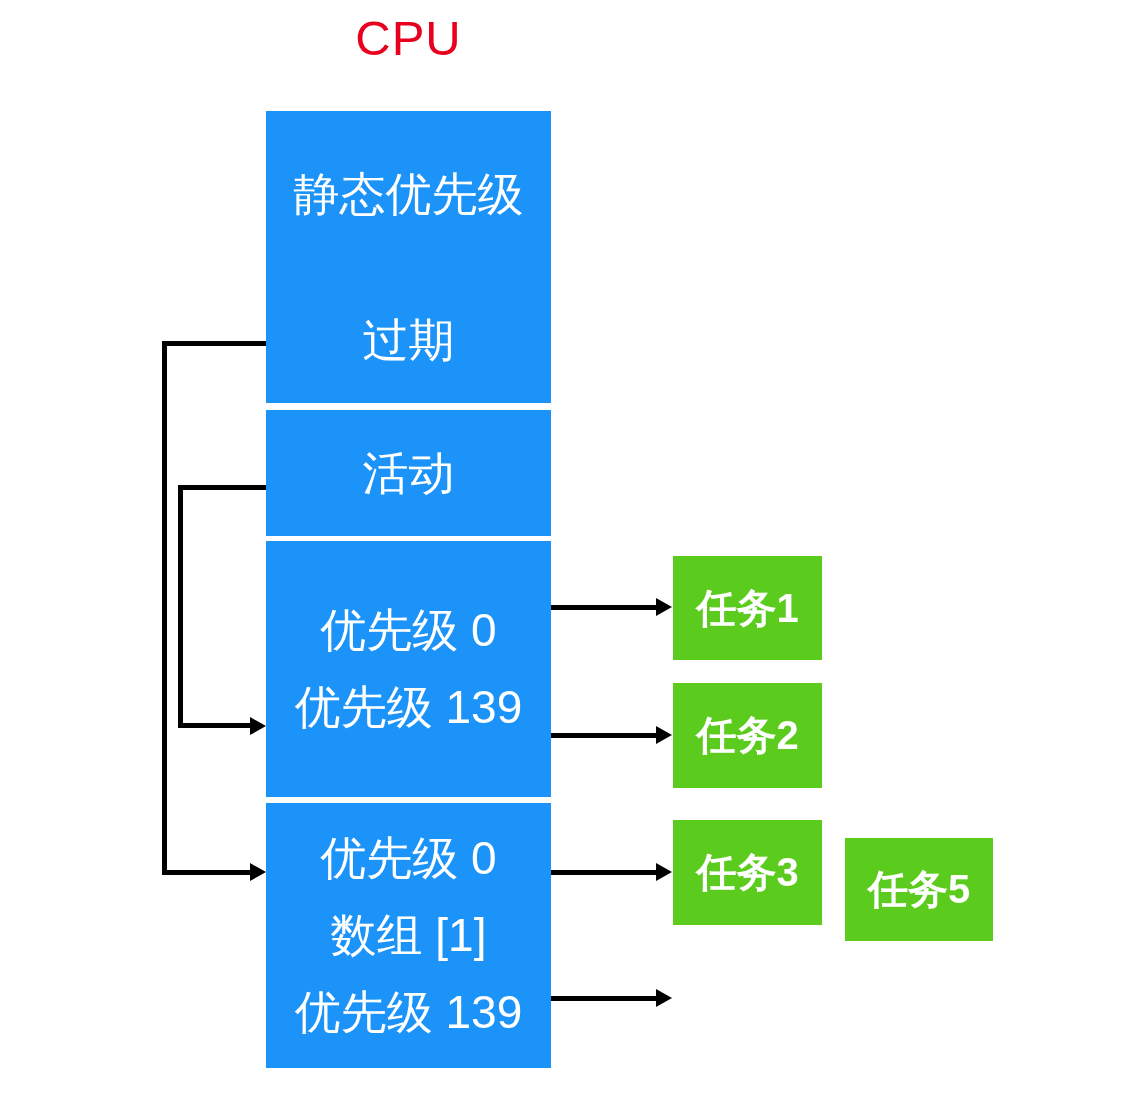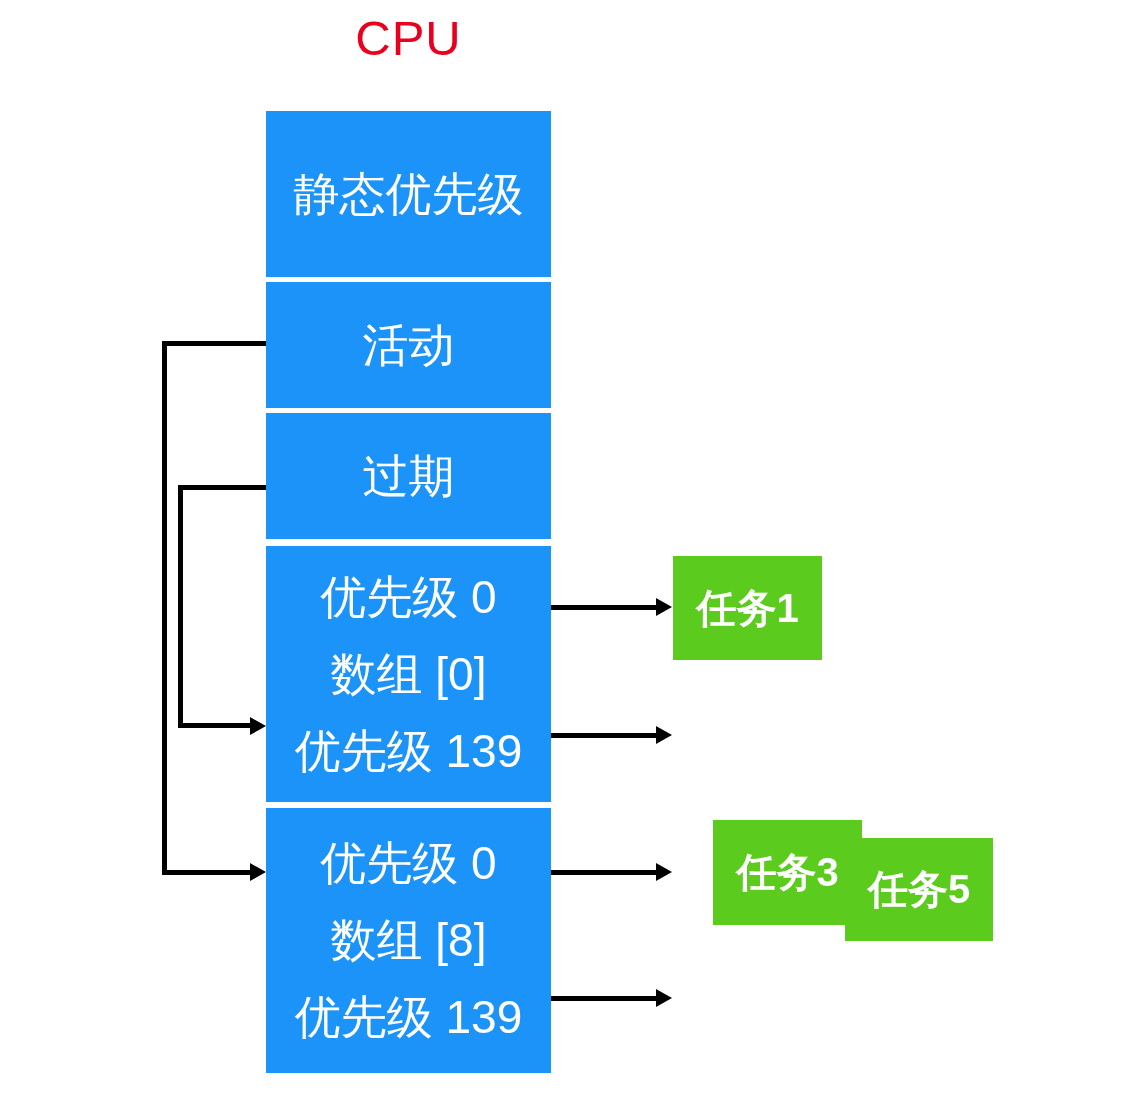--- a/index.html
+++ b/index.html
@@ -41,41 +41,41 @@
     background: #1c93f8;
     color: #ffffff;
     display: flex;
     flex-direction: column;
     align-items: center;
     justify-content: center;
     font-size: 46px;
     text-align: center;
   }
   .queue-section .section-line { line-height: 77px; white-space: nowrap; }
-  .sec-1 { height: 166px; margin-bottom: 5px; }
+  .sec-1 { height: 166px; }
   .sec-2 { height: 126px; margin-bottom: 5px; }
   .sec-3 { height: 126px; margin-bottom: 7px; }
   .sec-4 { height: 256px; margin-bottom: 6px; }
   .sec-5 { height: 265px; }
 
   .task-box {
     position: absolute;
     background: #5bcc1e;
     color: #ffffff;
     font-size: 40px;
     font-weight: bold;
     display: flex;
     align-items: center;
     justify-content: center;
     white-space: nowrap;
     text-align: right;
   }
   .task-1 { left: 673px; top: 556px; width: 149px; height: 104px; }
   .task-2 { left: 673px; top: 683px; width: 149px; height: 105px; }
-  .task-3 { left: 713px; top: 820px; width: 149px; height: 105px; }
+  .task-3 { left: 673px; top: 820px; width: 149px; height: 105px; }
   .task-5 { left: 845px; top: 838px; width: 148px; height: 103px; }
   .task-4 { left: 673px; top: 947px; width: 149px; height: 103px; }
 
   .seg {
     position: absolute;
     background: #000000;
   }
   .arrow-head {
     position: absolute;
     width: 0;
@@ -89,40 +89,42 @@
 <body>
 
 <div class="canvas">
 
   <div class="cpu-title">CPU</div>
 
   <div class="scheduler-column">
     <div class="queue-section sec-1">
       <div class="section-line">静态优先级</div>
     </div>
+    <div class="queue-section sec-3">
+      <div class="section-line">过期</div>
+    </div>
     <div class="queue-section sec-2">
       <div class="section-line">活动</div>
     </div>
-    <div class="queue-section sec-3">
-      <div class="section-line">过期</div>
-    </div>
     <div class="queue-section sec-4">
       <div class="section-line">优先级 0</div>
-      <div class="section-line">数组 [0]</div>
       <div class="section-line">优先级 139</div>
     </div>
     <div class="queue-section sec-5">
       <div class="section-line">优先级 0</div>
-      <div class="section-line">数组 [8]</div>
+      <div class="section-line">数组 [1]</div>
       <div class="section-line">优先级 139</div>
     </div>
   </div>
 
   <div class="task-box task-1">
     <span>任务1</span>
+  </div>
+  <div class="task-box task-2">
+    <span>任务2</span>
   </div>
   <div class="task-box task-3">
     <span>任务3</span>
   </div>
   <div class="task-box task-5">
     <span>任务5</span>
   </div>
 
   <div>
     <div class="seg" style="left:162px; top:341px; width:104px; height:5px;"></div>

